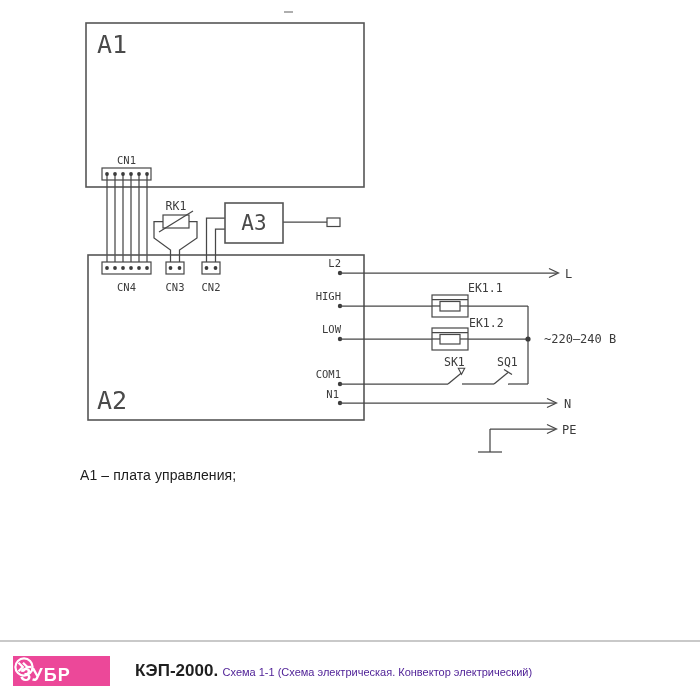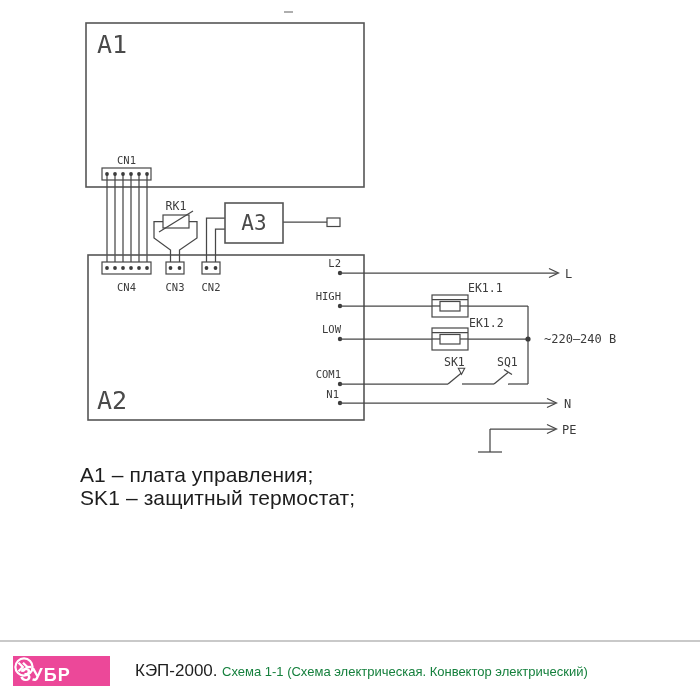--- a/index.html
+++ b/index.html
@@ -5,31 +5,31 @@
   html,body{margin:0;padding:0;background:#ffffff;}
   #stage{position:relative;width:700px;height:700px;background:#fff;overflow:hidden;
          font-family:"Liberation Sans",sans-serif;}
   svg{position:absolute;left:0;top:0;}
   .ln{stroke:#474747;stroke-width:1.25;fill:none;}
   .box{stroke:#565656;stroke-width:1.6;fill:none;}
   .cn{stroke:#474747;stroke-width:1.2;fill:#fff;}
   .dot{fill:#3c3c3c;stroke:none;}
   .slab{font-family:"DejaVu Sans Mono","Liberation Mono",monospace;fill:#3b3b3b;}
   .blocklab{font-family:"DejaVu Sans Mono","Liberation Mono",monospace;fill:#4a4a4a;}
-  #legend{position:absolute;left:80px;top:464px;color:#1d1d1d;font-size:21px;
+  #legend{position:absolute;left:80px;top:464px;color:#1d1d1d;font-size:14px;
           line-height:22.5px;letter-spacing:0.1px;}
   #footer-sep{position:absolute;left:0;top:640px;width:700px;height:0;
               border-top:2px solid #c9c9c9;}
   #brand-badge{position:absolute;left:13px;top:656px;width:97px;height:30px;
                background:#ec4899;display:flex;align-items:flex-end;gap:5px;
                padding-left:7px;box-sizing:border-box;}
   #brand-name{color:#ffffff;font-weight:bold;font-size:18px;letter-spacing:1px;}
   #footer-title{position:absolute;left:135px;top:661px;white-space:nowrap;}
-  #footer-model{font-weight:normal;font-size:17px;color:#1f1f1f;}
-  #footer-caption{font-size:13px;color:#15803d;}
+  #footer-model{font-weight:bold;font-size:17px;color:#1f1f1f;}
+  #footer-caption{font-size:11px;color:#4c1d95;}
 </style>
 </head>
 <body>
 
 <div id="stage">
 
   <svg width="700" height="645" viewBox="0 0 700 645">
 
     <line x1="284" y1="12" x2="293" y2="12" stroke="#9a9a9a" stroke-width="1.6"></line>
 
@@ -163,21 +163,20 @@
       <line x1="490" y1="429" x2="490" y2="452" class="ln"></line>
       <line x1="478" y1="452" x2="502" y2="452" class="ln"></line>
     </g>
     <line x1="490" y1="429" x2="555" y2="429" class="ln"></line>
     <polyline points="547,424.5 556.5,429 547,433.5" class="ln"></polyline>
     <text x="562" y="434" font-size="12" class="slab">PE</text>
   </svg>
 
   <div id="legend">
     <div>A1 – плата управления;</div>
-    <div>SK1 – защитный термостат;</div>
   </div>
 
   <div id="footer-sep"></div>
 
   <div id="brand-badge">
     <svg width="22" height="22" viewBox="0 0 22 22">
       <circle cx="11" cy="11" r="8.6" fill="none" stroke="#ffffff" stroke-width="2.2"></circle>
       <polyline points="5.5,6.8 9.8,11 5.5,15.2" fill="none" stroke="#ffffff" stroke-width="2.3"></polyline>
       <polyline points="10,6.8 14.3,11 10,15.2" fill="none" stroke="#ffffff" stroke-width="2.3"></polyline>
       <line x1="13.5" y1="11" x2="18.5" y2="11" stroke="#ffffff" stroke-width="2.3"></line>

